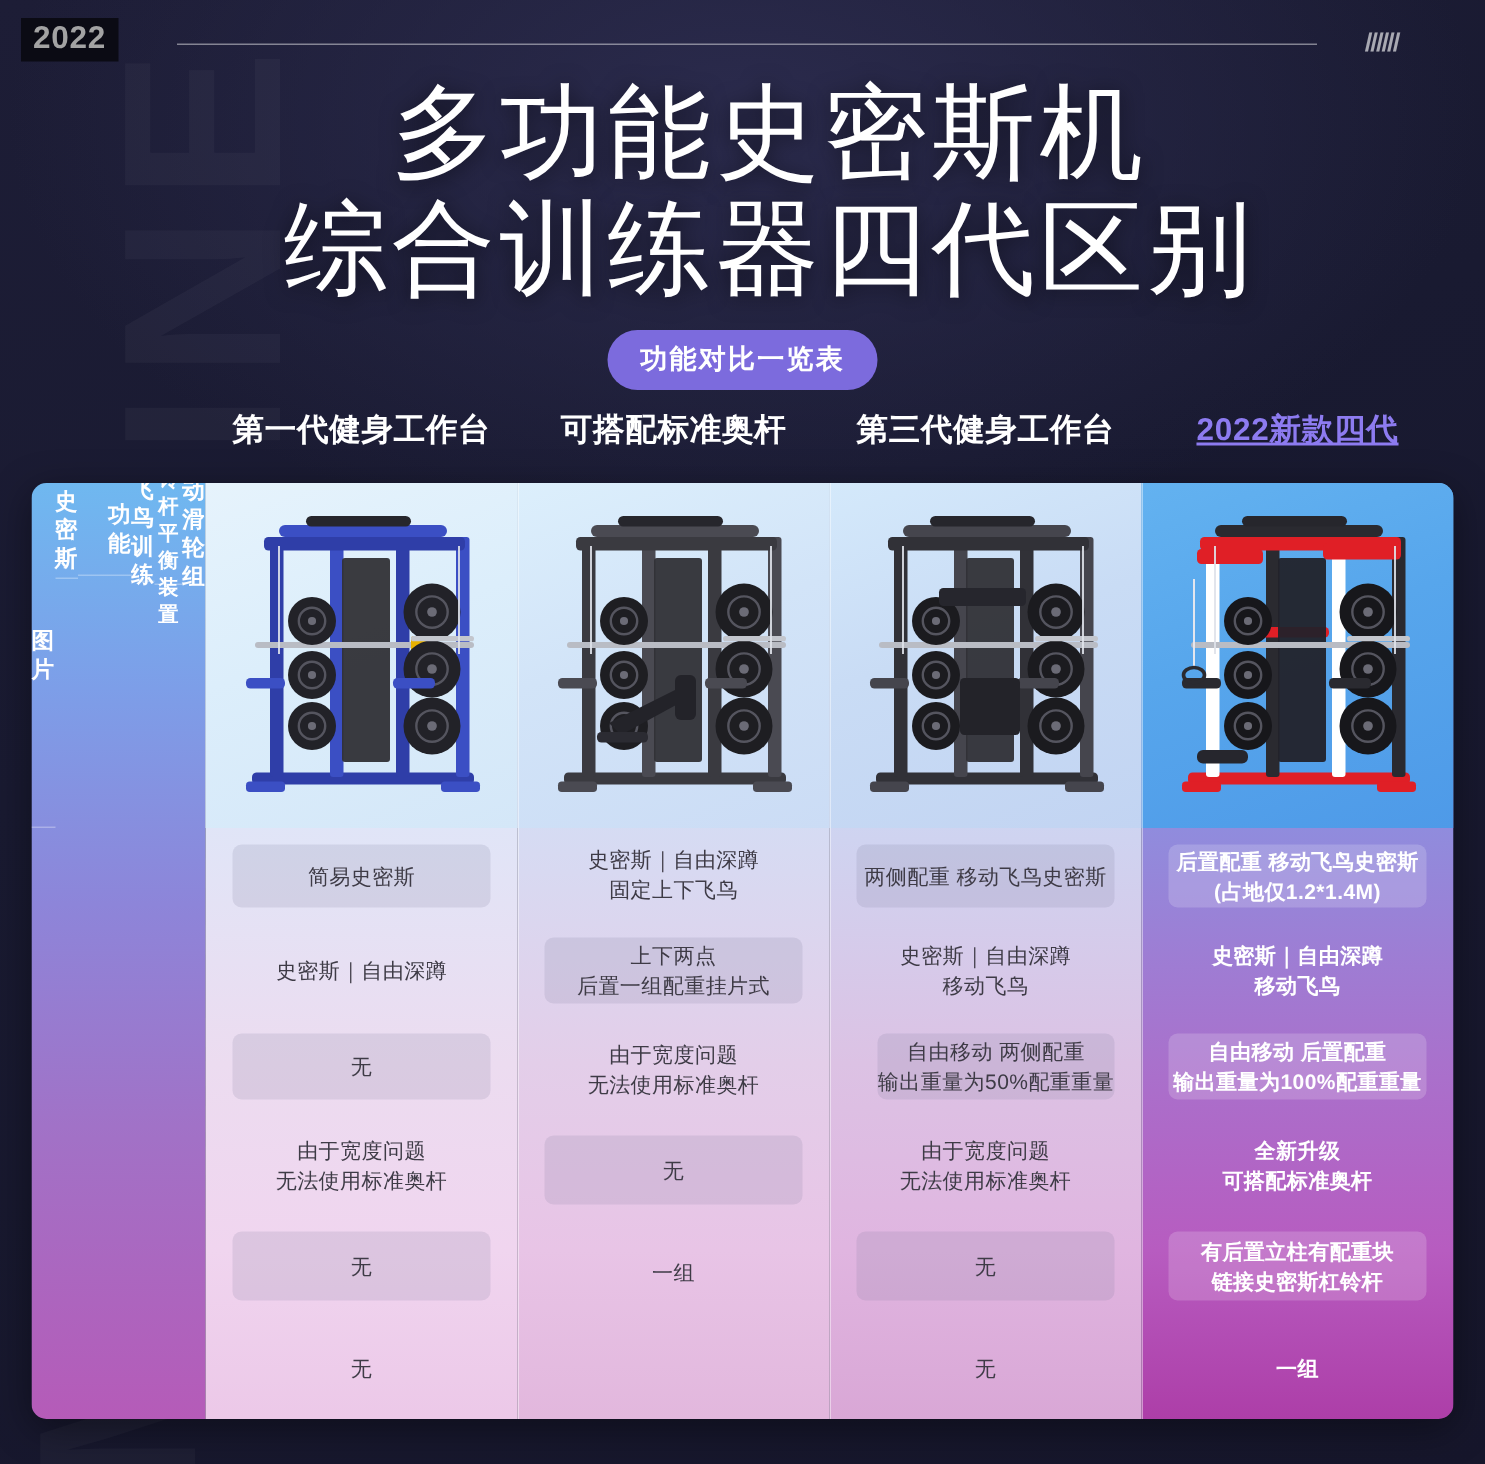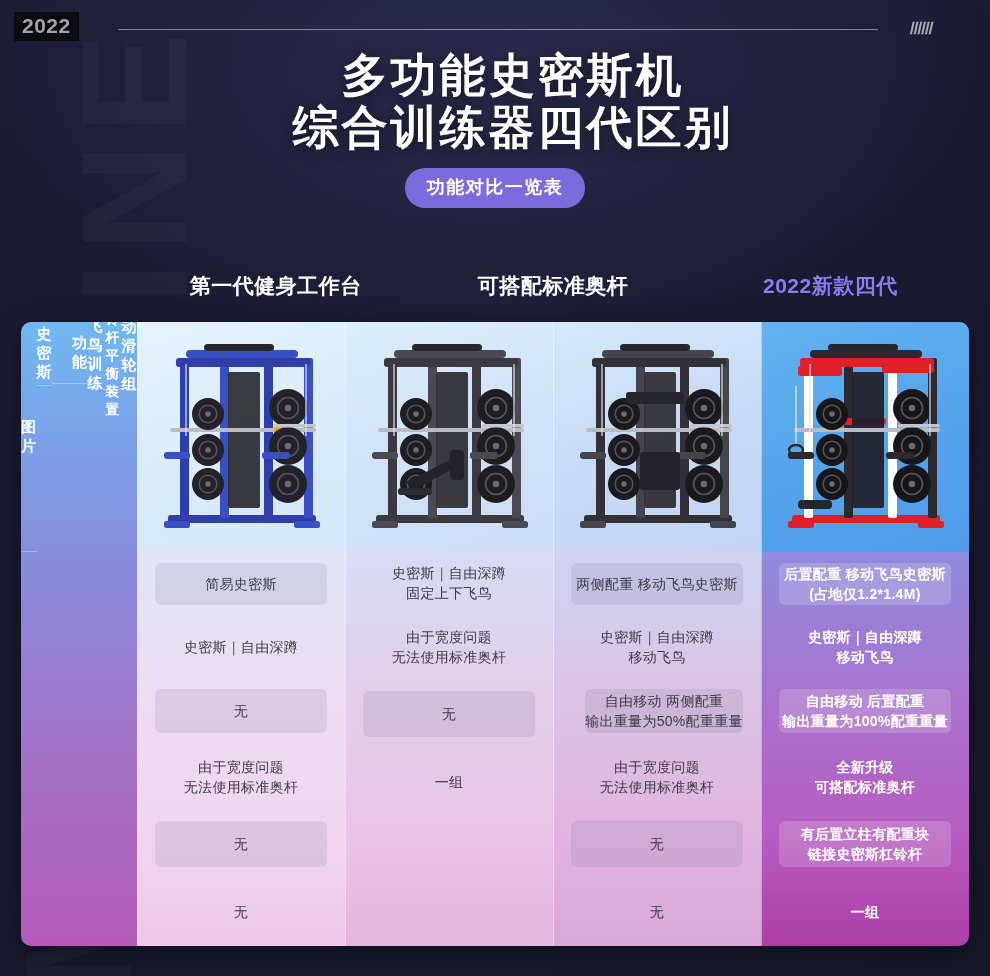--- a/index.html
+++ b/index.html
@@ -79,22 +79,22 @@
   }
 
   
   .title-wrap {
     position: absolute;
     left: 0; right: 0; top: 50px;
     text-align: center;
   }
   .title-line {
     color: #ffffff;
-    font-size: 46px;
-    font-weight: 700;
+    font-size: 69px;
+    font-weight: 400;
     letter-spacing: 3px;
     line-height: 1.12;
     text-shadow: 0 2px 14px rgba(0,0,0,0.55);
     margin-left: 36px;
   }
   .pill {
     display: inline-block;
     margin-top: 15px;
     background: #7c6bdd;
     color: #ffffff;
@@ -113,21 +113,21 @@
     display: flex;
   }
   .col-head {
     flex: 1 1 0;
     text-align: center;
     font-size: 21px;
     font-weight: 700;
     letter-spacing: 0.5px;
     color: #ffffff;
   }
-  .col-head.accent { color: #8d7bf0; }
+  .col-head.accent { color: #8d7bf0; text-decoration: underline; }
 
   
   .table {
     position: absolute;
     left: 21px; top: 322px;
     width: 948px; height: 624px;
     border-radius: 10px;
     overflow: hidden;
     display: flex;
     box-shadow: 0 6px 26px rgba(0,0,0,0.4);
@@ -232,20 +232,21 @@
 
   <div class="title-wrap">
     <div class="title-line">多功能史密斯机</div>
     <div class="title-line">综合训练器四代区别</div>
     <div class="pill">功能对比一览表</div>
   </div>
 
   <div class="col-heads">
     <div class="col-head">第一代健身工作台</div>
     <div class="col-head">可搭配标准奥杆</div>
+    <div class="col-head">第三代健身工作台</div>
     <div class="col-head accent">2022新款四代</div>
   </div>
 
   <div class="table">
     <div class="label-col" id="labelCol">
         <div class="label-cell" style="height: 230px;">图片</div>
         <div class="label-cell" style="height: 64px;">史密斯</div>
         <div class="label-cell" style="height: 62px; padding-left: 20px;">功能</div>
         <div class="label-cell" style="height: 66px;">飞鸟训练</div>
         <div class="label-cell tight" style="height: 68px;">杠铃杆平衡装置</div>
@@ -364,20 +365,26 @@
                 <rect x="96" y="118" width="14" height="30" rx="4" fill="#232329"></rect>
                 <rect x="44" y="156" width="34" height="7" rx="3" fill="#2b2b32"></rect>
               </svg>
             </div>
           </div>
           <div class="txt-cell" style="height: 62px;">
             <div class="cell-text">史密斯｜自由深蹲
 固定上下飞鸟</div>
           </div>
           <div class="txt-cell" style="height: 66px;">
+            <div class="chip">
+              <div class="cell-text">上下两点
+后置一组配重挂片式</div>
+            </div>
+          </div>
+          <div class="txt-cell" style="height: 66px;">
             <div class="cell-text">由于宽度问题
 无法使用标准奥杆</div>
           </div>
           <div class="txt-cell" style="height: 68px;">
             <div class="chip">
               <div class="cell-text">无</div>
             </div>
           </div>
           <div class="txt-cell" style="height: 68px;">
             <div class="cell-text">一组</div>

